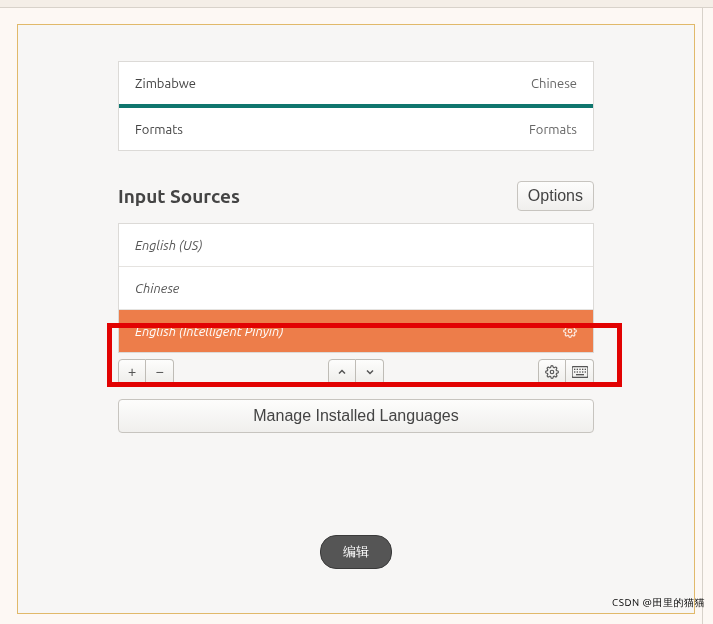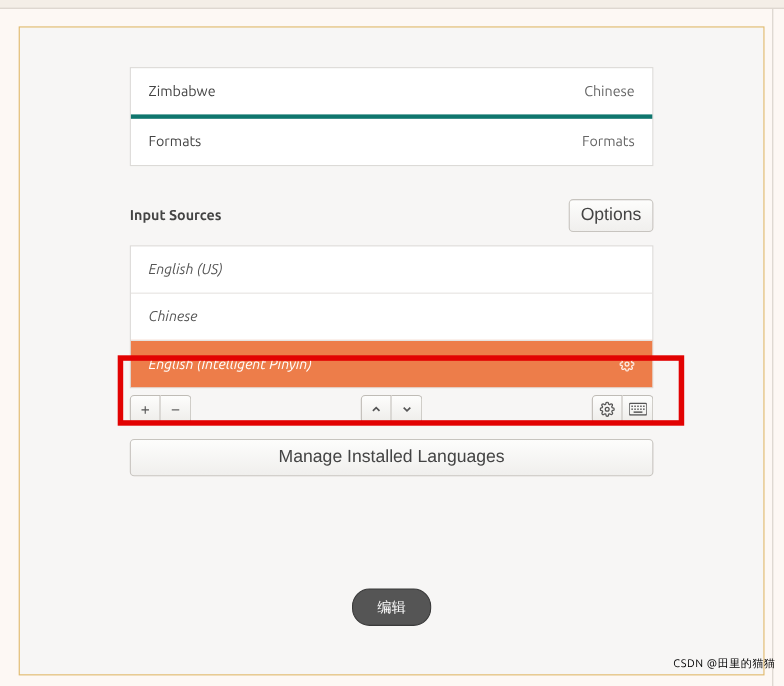--- a/index.html
+++ b/index.html
@@ -45,21 +45,21 @@
   .row-label { color: #444; }
   .row-value { color: #666; }
   .section-header {
     display: flex;
     justify-content: space-between;
     align-items: center;
     margin-top: 30px;
     margin-bottom: 12px;
   }
   .section-title {
-    font-size: 13px;
+    font-size: 19px;
     font-weight: bold;
     color: #444;
   }
   .options-btn {
     background: linear-gradient(#fdfdfc, #f0efed);
     border: 1px solid #c7c4bf;
     border-radius: 4px;
     padding: 5px 10px;
     font-size: 16px;
     color: #444;

